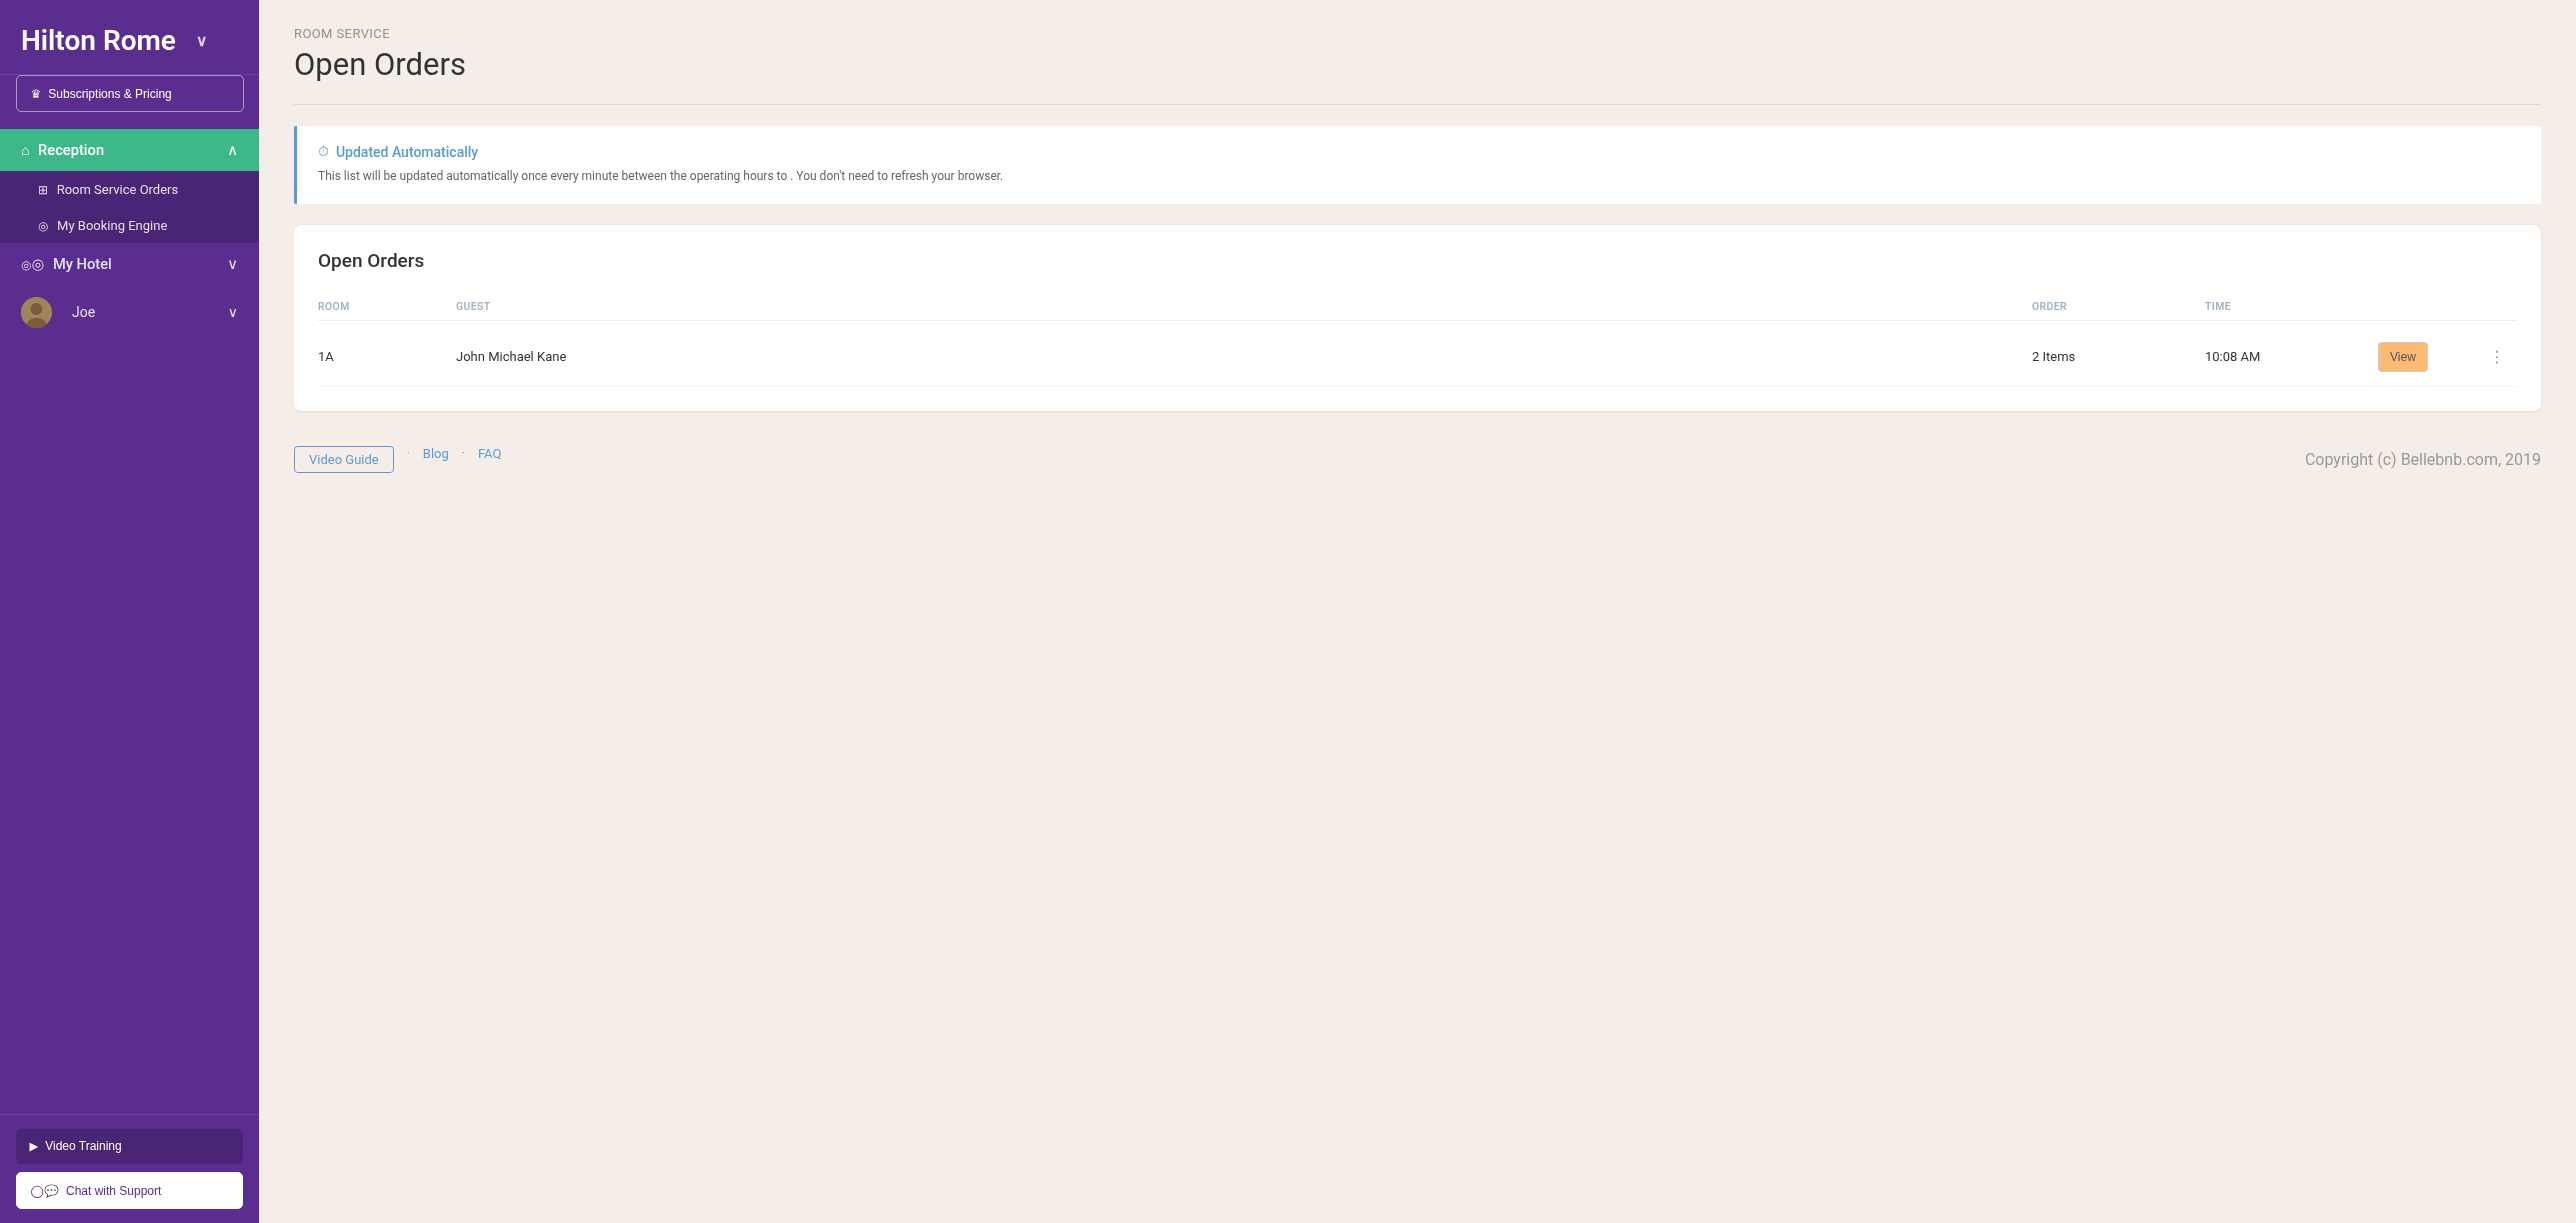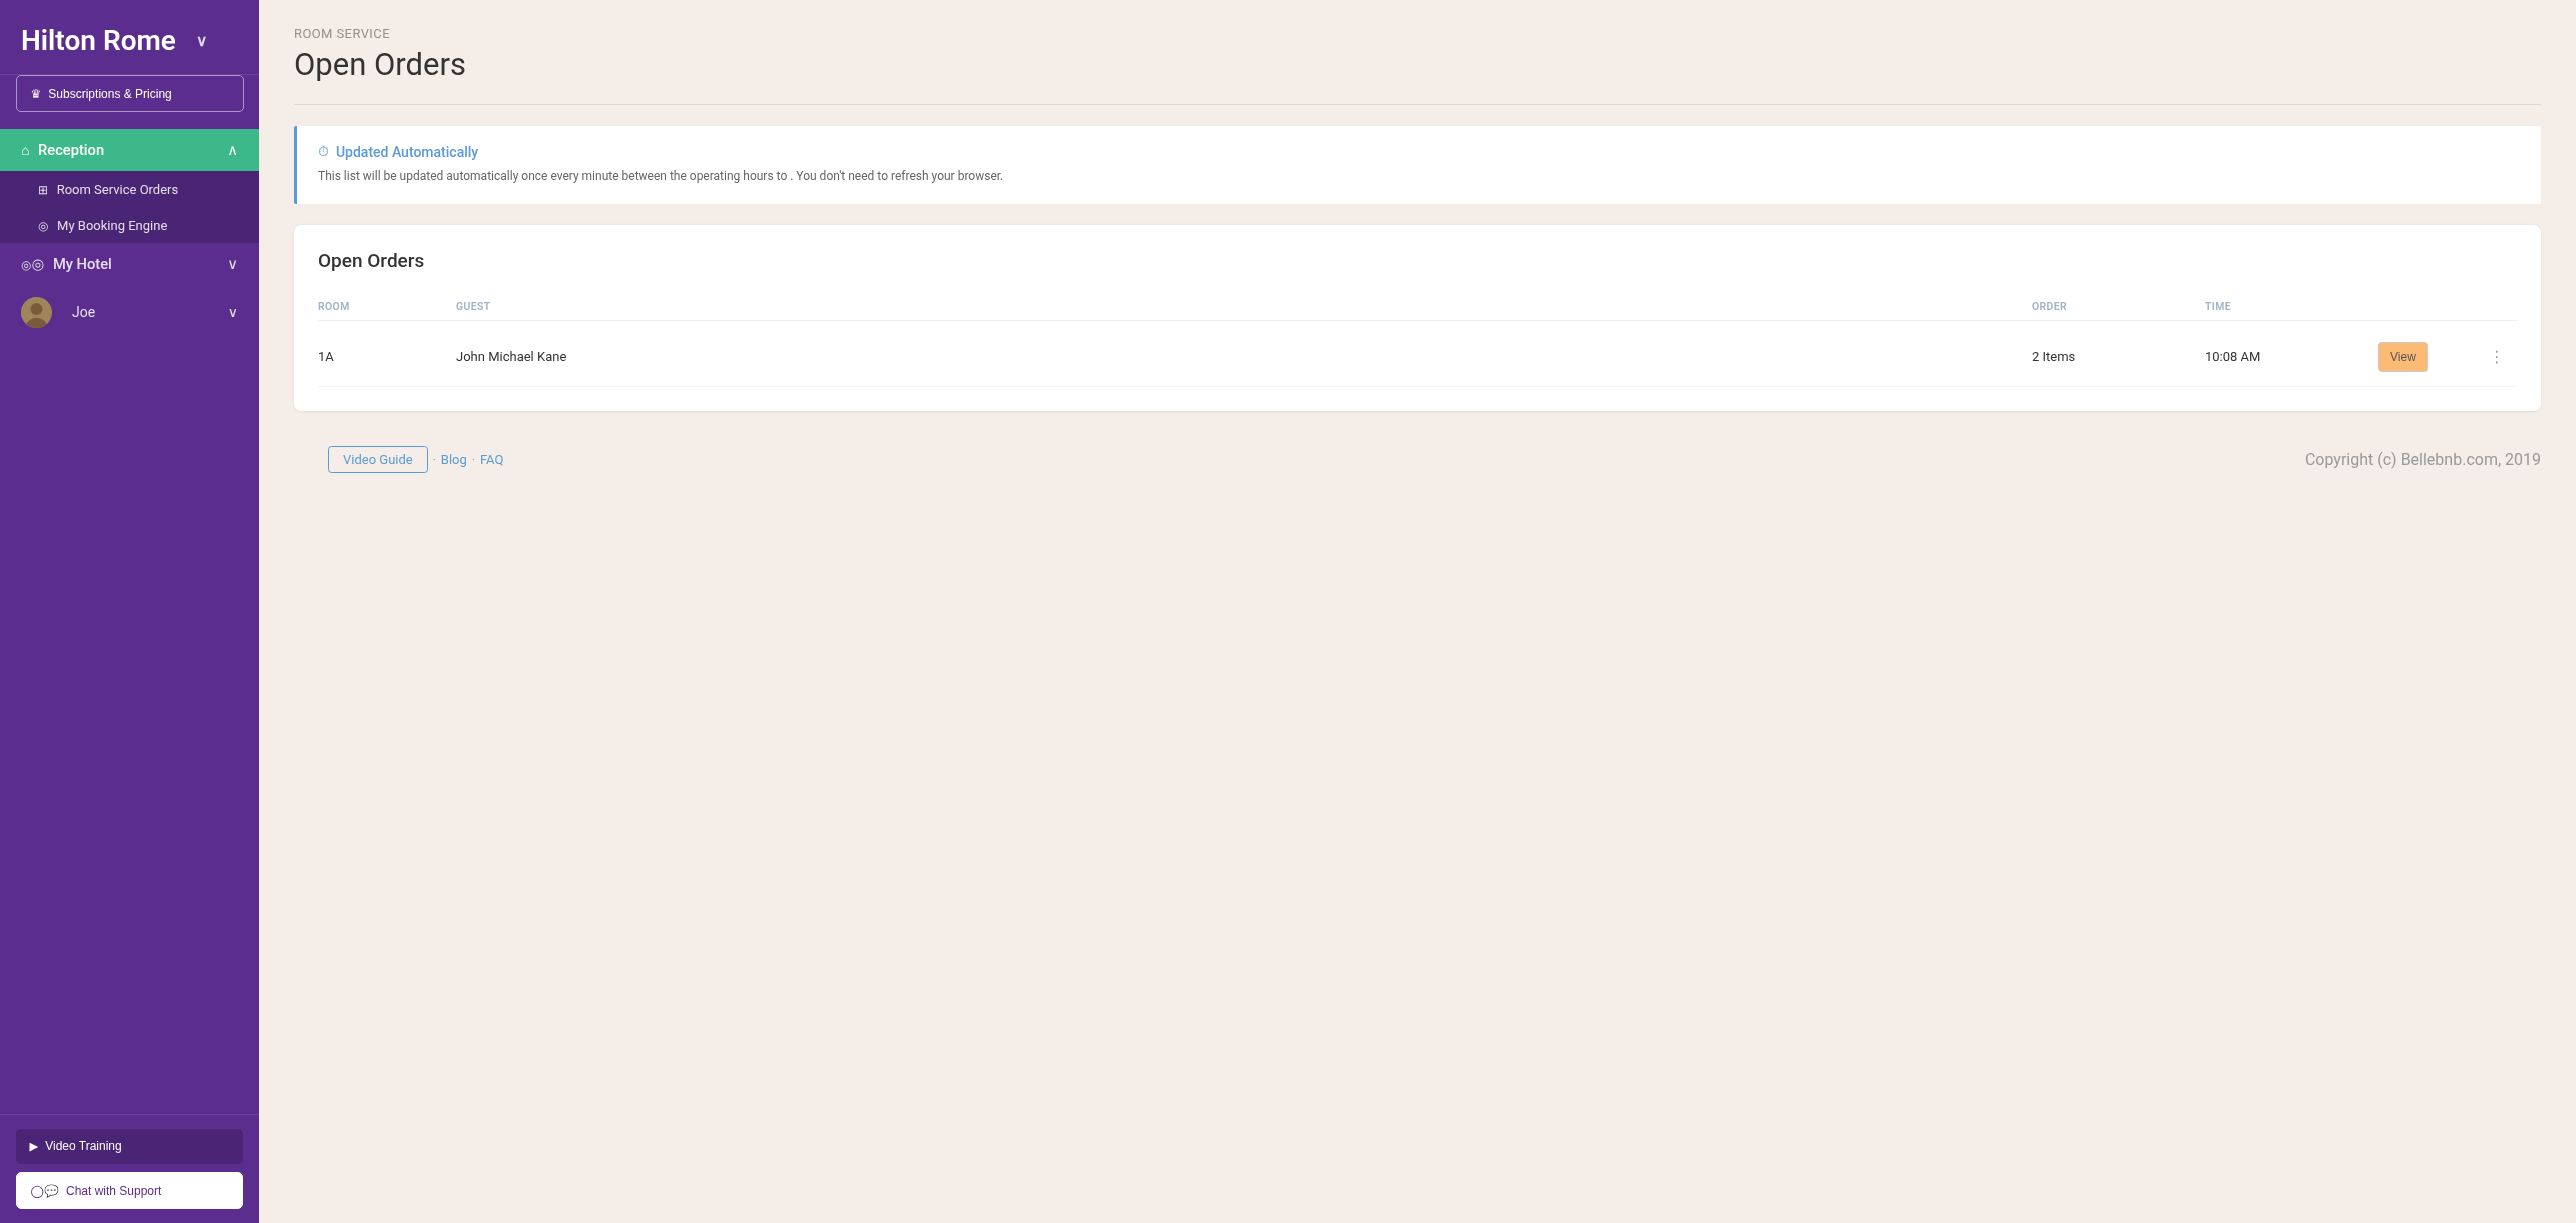--- a/index.html
+++ b/index.html
@@ -288,23 +288,22 @@
 
     .footer-links {
       margin-top: 35px;
       display: flex;
       align-items: center;
       justify-content: space-between;
     }
 
     .footer-left {
       display: flex;
-      align-items: center;
-      gap: 5px;
-      margin-left: 34px;
+      align-items: flex-start;
+      gap: 13px;
     }
 
     .footer-link {
       color: #5b9bd5;
       text-decoration: none;
       font-size: 13px;
       cursor: pointer;
     }
 
     .footer-link.bordered {

